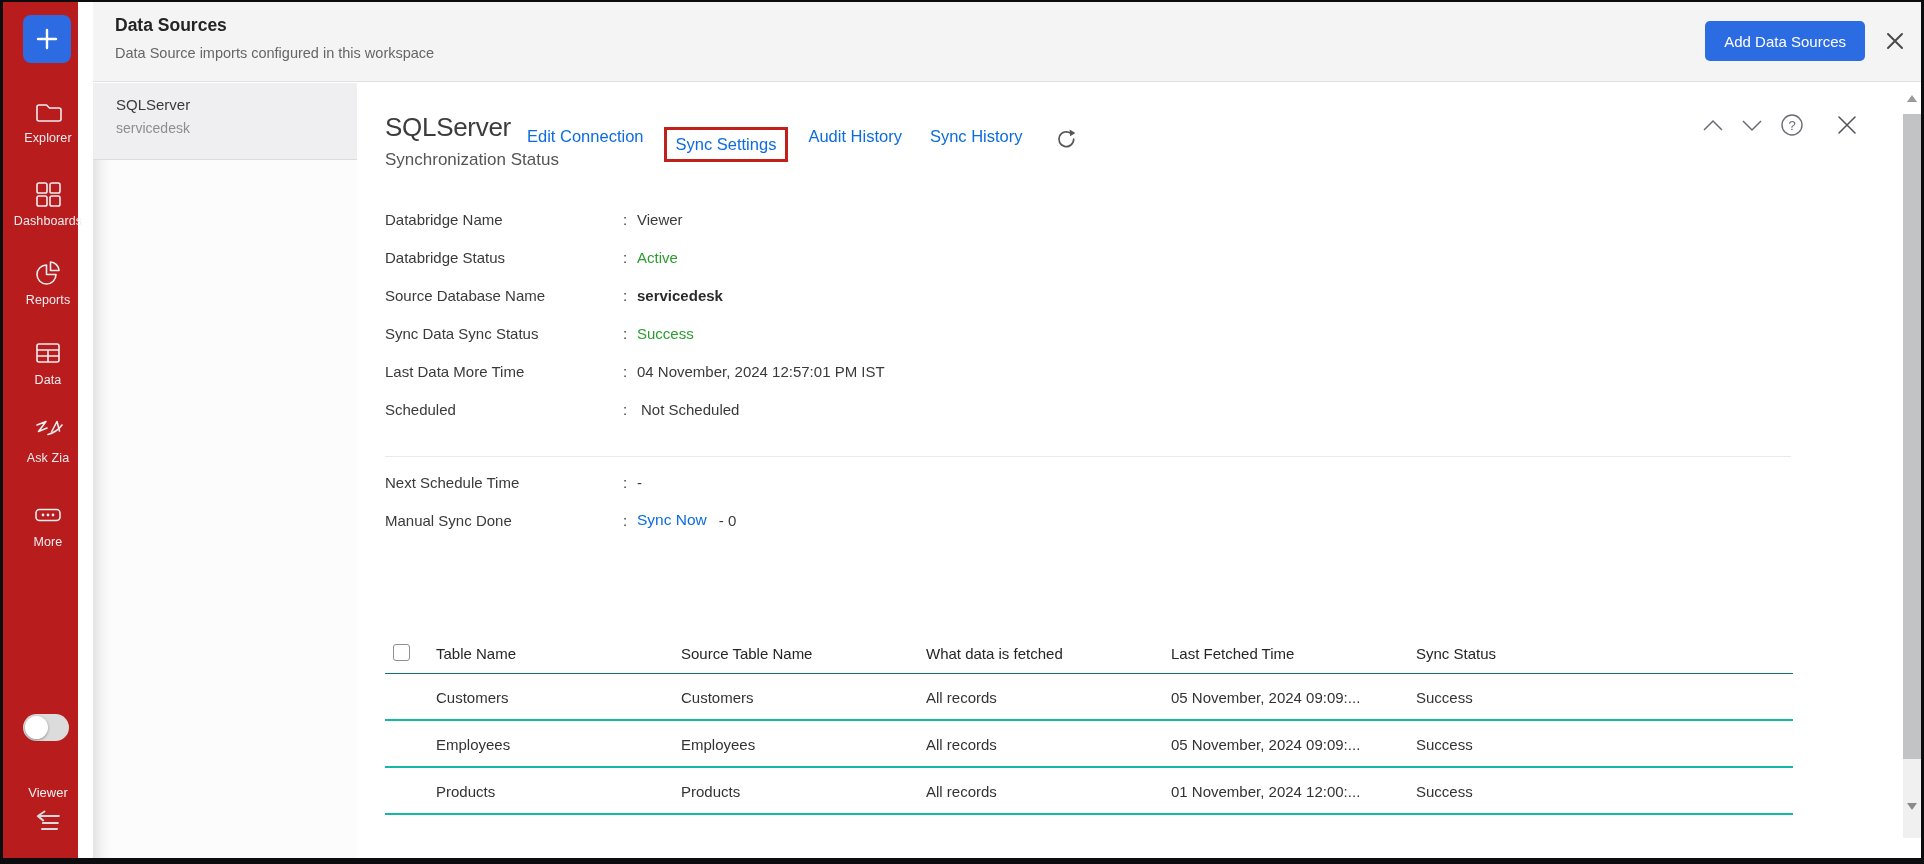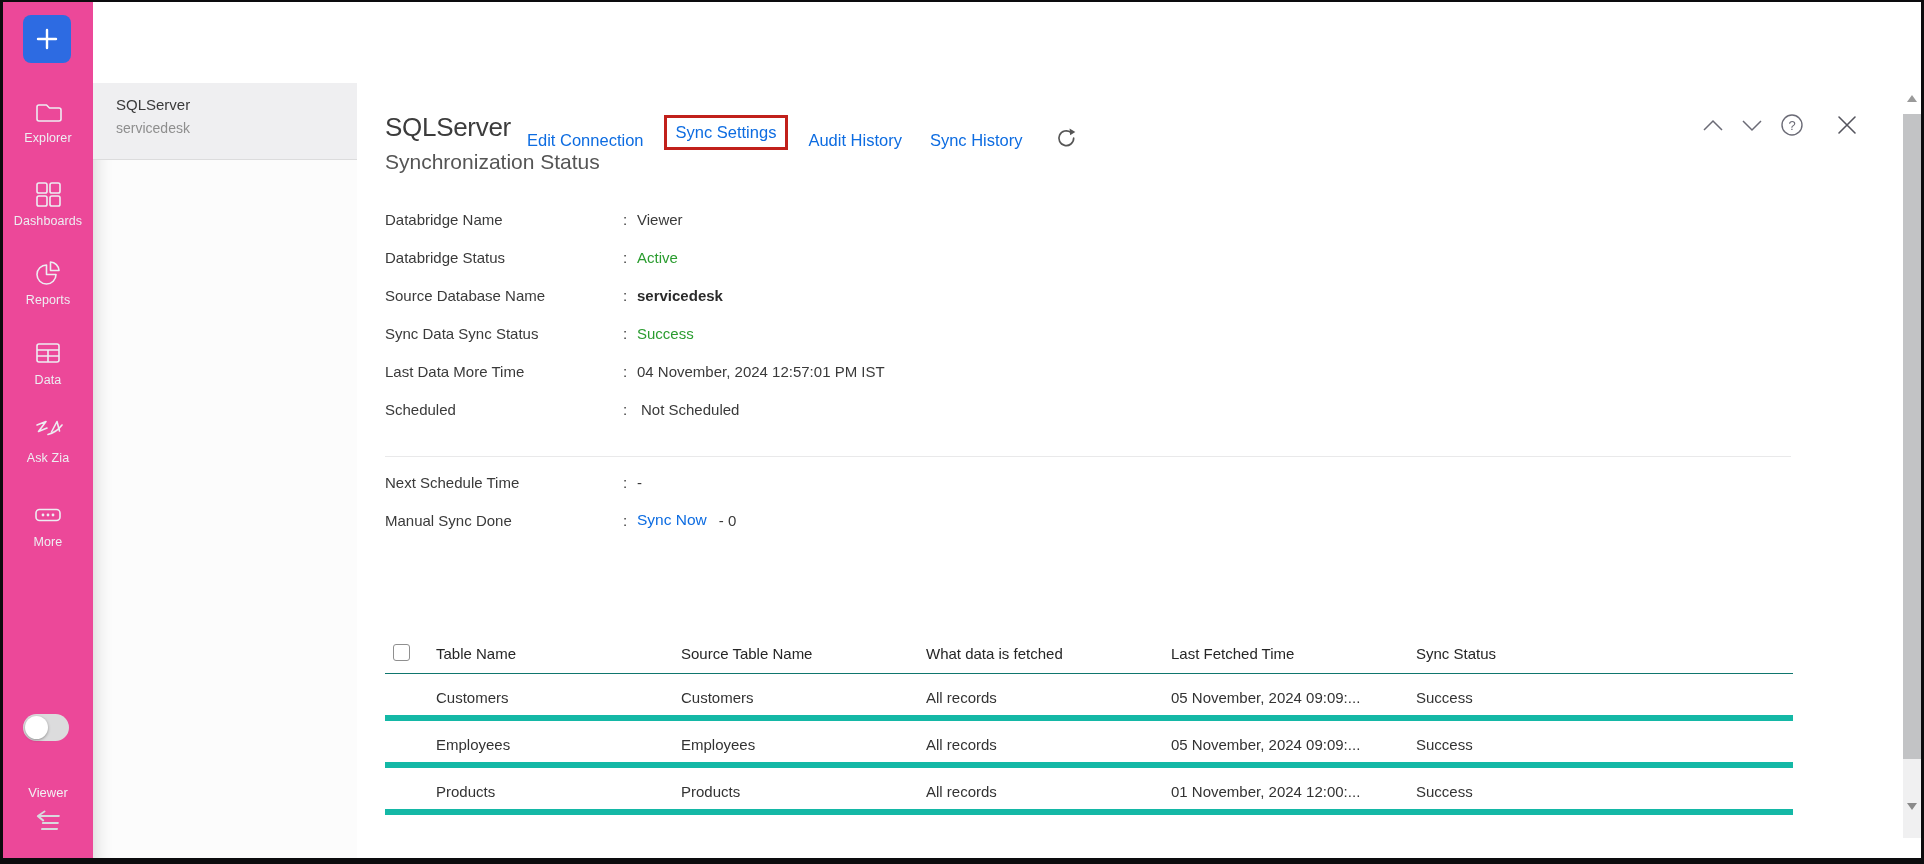--- a/index.html
+++ b/index.html
@@ -1,21 +1,21 @@
 <!DOCTYPE html>
 <html><head>
 <meta charset="utf-8">
 <style>
   * { box-sizing: border-box; }
   html,body { margin:0; padding:0; background:#ffffff; font-family:"Liberation Sans", sans-serif; }
   .screen { position:relative; width:1924px; height:864px; background:#fff;
             border:3px solid #0c0c0e; border-bottom-width:6px; border-top-width:2px; overflow:hidden; }
 
   
-  .sidebar { position:absolute; left:0; top:0; bottom:0; width:90px; background:#ec4899; }
+  .sidebar { position:absolute; left:0; top:0; bottom:0; width:75px; background:#b91c1c; }
   .add-btn { position:absolute; left:20px; top:13px; width:48px; height:48px; border-radius:8px;
              background:#2d6be2; display:flex; align-items:center; justify-content:center; cursor:pointer; }
   .nav-item { position:absolute; left:0; width:90px; text-align:center; color:#eeeef2; cursor:pointer; }
   .nav-item .nav-label { display:block; font-size:12.5px; margin-top:5px; letter-spacing:0.1px; }
   .nav-explorer  { top:96px; }
   .nav-dashboards{ top:177px; }
   .nav-reports   { top:256px; }
   .nav-data      { top:336px; }
   .nav-askzia    { top:414px; }
   .nav-more      { top:498px; }
@@ -38,47 +38,47 @@
   
   .source-panel { position:absolute; left:90px; top:81px; width:264px; bottom:0; background:#fcfcfc;
                   box-shadow: inset 20px 0 20px -20px rgba(0,0,0,0.20); }
   .source-item { height:77px; background:#efeff1; border-bottom:1px solid #dcdcdd; padding:13px 0 0 23px; cursor:pointer; }
   .source-name { font-size:15px; color:#3a3a3a; }
   .source-db { font-size:14px; color:#8e8e8e; margin-top:7px; }
 
   
   .main { position:absolute; left:354px; top:81px; right:0; bottom:0; background:#fff; }
   .detail-title { position:absolute; left:28px; top:29px; font-size:26px; color:#3c3c3c; letter-spacing:-0.3px; }
-  .detail-actions { position:absolute; left:170px; top:31px; height:36px; display:flex; align-items:flex-end; gap:28px; }
+  .detail-actions { position:absolute; left:170px; top:44px; height:36px; display:flex; align-items:flex-start; gap:28px; }
   .action-link { font-size:16.5px; color:#0d6ce1; cursor:pointer; white-space:nowrap; }
   .red-box { border:3px solid #c1201b; padding:5px 9px; margin:0 -8px; }
   .refresh-btn { margin-left:4px; cursor:pointer; line-height:0; }
   .detail-toolbar { position:absolute; right:62px; top:29px; height:26px; display:flex; align-items:center; gap:17px; }
   .tool-icon { cursor:pointer; line-height:0; }
   .tool-close { margin-left:14px; }
-  .section-title { position:absolute; left:28px; top:67px; font-size:21px; color:#555; }
+  .section-title { position:absolute; left:28px; top:67px; font-size:17px; color:#555; }
 
   .fields { position:absolute; left:28px; top:117px; }
   .fields2 { position:absolute; left:28px; top:380px; }
   .field-row { height:38px; display:flex; align-items:center; font-size:15px; color:#3a3a3a; }
   .field-label { width:238px; }
   .colon { width:14px; }
   .val-success { color:#2a9c2f; }
   .val-bold { font-weight:bold; color:#2b2b2b; }
   .val-sched { padding-left:4px; }
   .sync-now-link { color:#0d6ce1; font-size:15.5px; cursor:pointer; }
   .sync-count { margin-left:12px; color:#3a3a3a; }
 
   .hr1 { position:absolute; left:28px; top:373px; width:1406px; height:1px; background:#e9e9ea; }
 
   
   .sync-table { position:absolute; left:28px; top:550px; width:1408px; }
   .t-header { position:relative; height:41px; border-bottom:1px solid #0f766e; }
   .t-header .cell { position:absolute; top:0; line-height:41px; font-size:15px; color:#262626; white-space:nowrap; }
-  .t-row { position:relative; height:47px; border-bottom:6px solid #14b8a6; cursor:pointer; }
+  .t-row { position:relative; height:47px; border-bottom:2px solid #14b8a6; cursor:pointer; }
   .t-row .cell { position:absolute; top:0; line-height:47px; font-size:15px; color:#333; white-space:nowrap; }  .c1 { left:51px; } .c2 { left:296px; } .c3 { left:541px; } .c4 { left:786px; } .c5 { left:1031px; }
   .checkbox { position:absolute; left:8px; top:11px; width:17px; height:17px; border:1.5px solid #8f8f8f;
               border-radius:3px; background:#fff; cursor:pointer; }
   .status-success { color:#2a9c2f; }
 
   
   .scrollbar { position:absolute; right:0; top:81px; width:18px; height:755px; background:#fff; }
   .scroll-up { position:absolute; top:12px; left:4px; width:0; height:0;
                border-left:5px solid transparent; border-right:5px solid transparent; border-bottom:7px solid #9a9a9a; cursor:pointer; }
   .scroll-thumb { position:absolute; top:31px; left:0; width:18px; height:645px; background:#c2c3c5; cursor:pointer; }
@@ -174,20 +174,30 @@
     <div class="collapse-btn">
       <svg width="36" height="28" viewBox="0 0 36 28" fill="none" stroke="#d9d9de" stroke-width="2" stroke-linecap="round" stroke-linejoin="round" style="transform:skewX(-8deg);">
         <path d="M29 8 H9"></path>
         <path d="M14 3.5 L8 8 L14 12.5"></path>
         <path d="M29 15 H14"></path>
         <path d="M29 21 H14"></path>
       </svg>
     </div>
   </div>
 
+  <div class="app-header">
+    <div class="header-title">Data Sources</div>
+    <div class="header-subtitle">Data Source imports configured in this workspace</div>
+    <button class="add-ds-btn">Add Data Sources</button>
+    <div class="header-close">
+      <svg width="22" height="22" viewBox="0 0 22 22">
+          <path d="M4 4 L18 18 M18 4 L4 18" stroke="#4a4a4a" stroke-width="2" stroke-linecap="round"></path>
+        </svg>
+    </div>
+  </div>
 
   <div class="source-panel">
     <div class="source-item">
       <div class="source-name">SQLServer</div>
       <div class="source-db">servicedesk</div>
     </div>
   </div>
 
   <div class="main">
 

